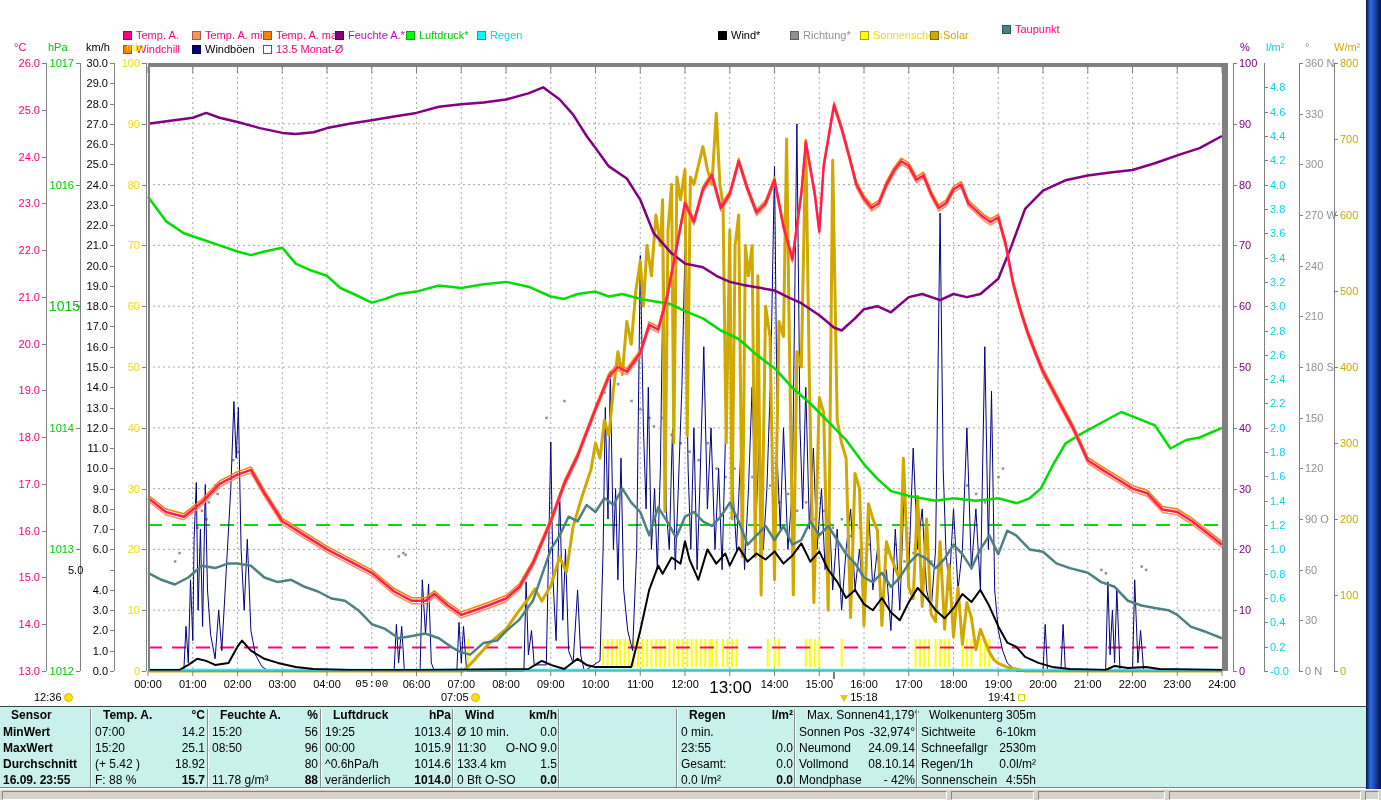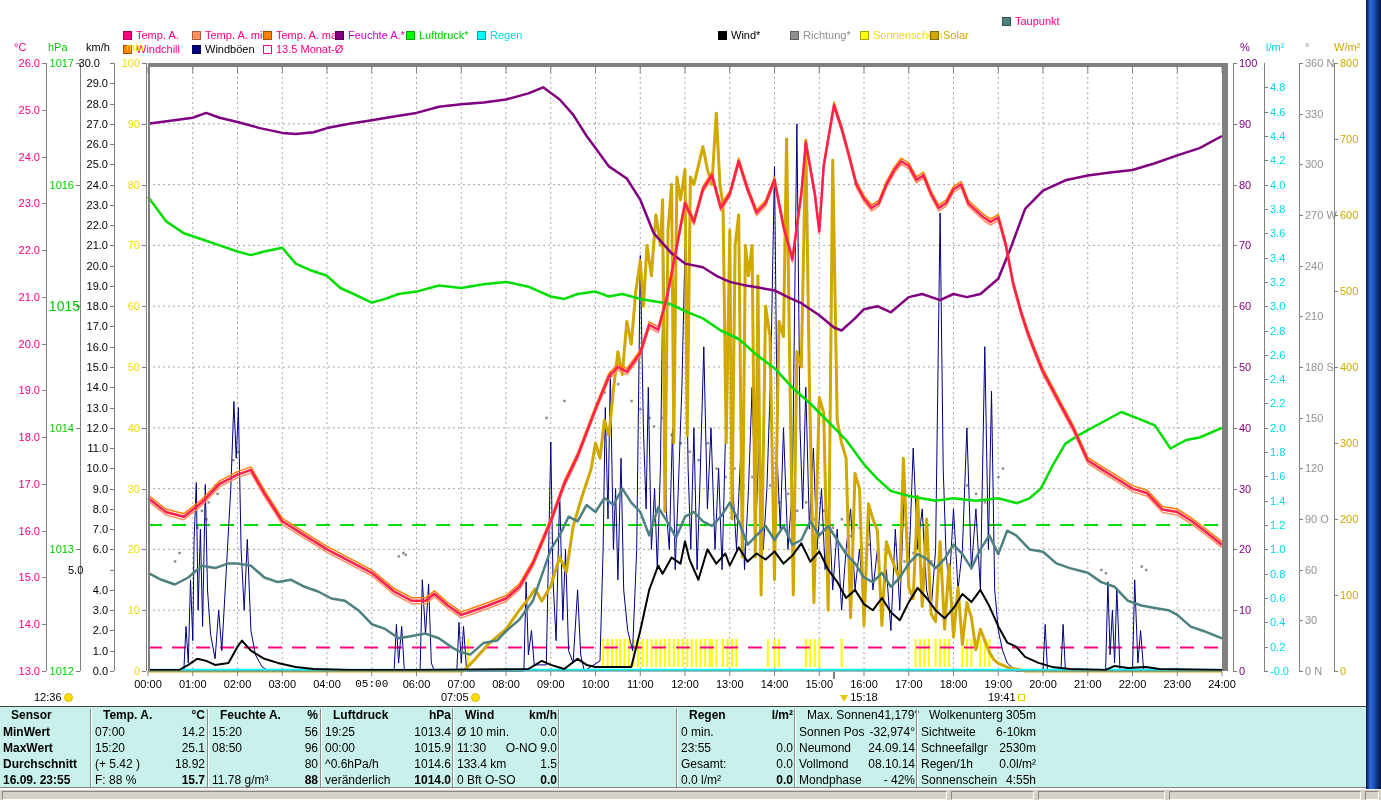--- a/index.html
+++ b/index.html
@@ -38,21 +38,21 @@
       <div class="legend-item" style="left: 123px; top: 30px; color: rgb(255, 0, 128);"><span class="sw" style="background: rgb(255, 0, 128);"></span><span>Temp. A.</span></div>
       <div class="legend-item" style="left: 192px; top: 30px; color: rgb(255, 0, 128);"><span class="sw" style="background: rgb(255, 144, 96);"></span><span>Temp. A. min</span></div>
       <div class="legend-item" style="left: 263px; top: 30px; color: rgb(255, 0, 128);"><span class="sw" style="background: rgb(255, 128, 0);"></span><span>Temp. A. max</span></div>
       <div class="legend-item" style="left: 335px; top: 30px; color: rgb(204, 0, 204);"><span class="sw" style="background: rgb(128, 0, 128);"></span><span>Feuchte A.*</span></div>
       <div class="legend-item" style="left: 406px; top: 30px; color: rgb(0, 204, 0);"><span class="sw" style="background: rgb(0, 255, 0);"></span><span>Luftdruck*</span></div>
       <div class="legend-item" style="left: 477px; top: 30px; color: rgb(0, 216, 232);"><span class="sw" style="background: rgb(0, 255, 255);"></span><span>Regen</span></div>
       <div class="legend-item" style="left: 718px; top: 30px; color: rgb(0, 0, 0);"><span class="sw" style="background: rgb(0, 0, 0);"></span><span>Wind*</span></div>
       <div class="legend-item" style="left: 790px; top: 30px; color: rgb(144, 144, 144);"><span class="sw" style="background: rgb(144, 144, 144);"></span><span>Richtung*</span></div>
       <div class="legend-item" style="left: 860px; top: 30px; color: rgb(240, 220, 0);"><span class="sw" style="background: rgb(255, 255, 0);"></span><span>Sonnenschein</span></div>
       <div class="legend-item" style="left: 930px; top: 30px; color: rgb(208, 168, 0);"><span class="sw" style="background: rgb(208, 168, 0);"></span><span>Solar</span></div>
-      <div class="legend-item" style="left: 1002px; top: 16px; color: rgb(255, 0, 128);"><span class="sw" style="background: rgb(77, 128, 128);"></span><span>Taupunkt</span></div>
+      <div class="legend-item" style="left: 1002px; top: 24px; color: rgb(255, 0, 128);"><span class="sw" style="background: rgb(77, 128, 128);"></span><span>Taupunkt</span></div>
       <div class="legend-item" style="left: 123px; top: 44px; color: rgb(255, 0, 128);"><span class="sw" style="background: rgb(255, 128, 0);"></span><span>Windchill</span></div>
       <div class="legend-item" style="left: 192px; top: 44px; color: rgb(0, 0, 0);"><span class="sw" style="background: rgb(0, 0, 128);"></span><span>Windböen</span></div>
       <div class="legend-item" style="left: 263px; top: 44px; color: rgb(255, 0, 128);"><span class="sw" style="background: rgb(255, 255, 255); border: 1px solid rgb(255, 0, 128);"></span><span>13.5 Monat-Ø</span></div>
     </div>
   <div id="axheads" class="abs">
       <div style="position: absolute; left: 14px; top: 41px; font-size: 11px; color: rgb(255, 0, 128); white-space: nowrap;">°C</div>
       <div style="position: absolute; left: 48px; top: 41px; font-size: 11px; color: rgb(0, 204, 0); white-space: nowrap;">hPa</div>
       <div style="position: absolute; left: 86px; top: 41px; font-size: 11px; color: rgb(0, 0, 0); white-space: nowrap;">km/h</div>
       <div style="position: absolute; left: 126px; top: 41px; font-size: 11px; color: rgb(240, 220, 0); white-space: nowrap;">min</div>
       <div style="position: absolute; left: 1240px; top: 41px; font-size: 11px; color: rgb(128, 0, 128); white-space: nowrap;">%</div>
@@ -98,21 +98,21 @@
       <div style="position: absolute; left: 76px; top: 306.2px; width: 4px; height: 1px; background: rgb(128, 128, 128);"></div>
       <div style="position: absolute; top: 301.2px; font-size: 14px; line-height: 11px; color: rgb(0, 204, 0); white-space: nowrap; left: 40px; width: 40px; text-align: right;">1015</div>
       <div style="position: absolute; left: 76px; top: 427.8px; width: 4px; height: 1px; background: rgb(128, 128, 128);"></div>
       <div style="position: absolute; top: 422.8px; font-size: 11px; line-height: 11px; color: rgb(0, 204, 0); white-space: nowrap; left: 34px; width: 40px; text-align: right;">1014</div>
       <div style="position: absolute; left: 76px; top: 549.4px; width: 4px; height: 1px; background: rgb(128, 128, 128);"></div>
       <div style="position: absolute; top: 544.4px; font-size: 11px; line-height: 11px; color: rgb(0, 204, 0); white-space: nowrap; left: 34px; width: 40px; text-align: right;">1013</div>
       <div style="position: absolute; left: 76px; top: 671px; width: 4px; height: 1px; background: rgb(128, 128, 128);"></div>
       <div style="position: absolute; top: 666px; font-size: 11px; line-height: 11px; color: rgb(0, 204, 0); white-space: nowrap; left: 34px; width: 40px; text-align: right;">1012</div>
       <div style="position: absolute; left: 114px; top: 63px; width: 1px; height: 608px; background: rgb(128, 128, 128);"></div>
       <div style="position: absolute; left: 110px; top: 63px; width: 4px; height: 1px; background: rgb(128, 128, 128);"></div>
-      <div style="position: absolute; top: 58px; font-size: 11px; line-height: 11px; color: rgb(0, 0, 0); white-space: nowrap; left: 60px; width: 40px; text-align: right;">30.0</div>
+      <div style="position: absolute; top: 58px; font-size: 11px; line-height: 11px; color: rgb(0, 0, 0); white-space: nowrap; left: 68px; width: 40px; text-align: right;">30.0</div>
       <div style="position: absolute; left: 110px; top: 83.2667px; width: 4px; height: 1px; background: rgb(128, 128, 128);"></div>
       <div style="position: absolute; top: 78.2667px; font-size: 11px; line-height: 11px; color: rgb(0, 0, 0); white-space: nowrap; left: 68px; width: 40px; text-align: right;">29.0</div>
       <div style="position: absolute; left: 110px; top: 103.533px; width: 4px; height: 1px; background: rgb(128, 128, 128);"></div>
       <div style="position: absolute; top: 98.5333px; font-size: 11px; line-height: 11px; color: rgb(0, 0, 0); white-space: nowrap; left: 68px; width: 40px; text-align: right;">28.0</div>
       <div style="position: absolute; left: 110px; top: 123.8px; width: 4px; height: 1px; background: rgb(128, 128, 128);"></div>
       <div style="position: absolute; top: 118.8px; font-size: 11px; line-height: 11px; color: rgb(0, 0, 0); white-space: nowrap; left: 68px; width: 40px; text-align: right;">27.0</div>
       <div style="position: absolute; left: 110px; top: 144.067px; width: 4px; height: 1px; background: rgb(128, 128, 128);"></div>
       <div style="position: absolute; top: 139.067px; font-size: 11px; line-height: 11px; color: rgb(0, 0, 0); white-space: nowrap; left: 68px; width: 40px; text-align: right;">26.0</div>
       <div style="position: absolute; left: 110px; top: 164.333px; width: 4px; height: 1px; background: rgb(128, 128, 128);"></div>
       <div style="position: absolute; top: 159.333px; font-size: 11px; line-height: 11px; color: rgb(0, 0, 0); white-space: nowrap; left: 68px; width: 40px; text-align: right;">25.0</div>
@@ -531,21 +531,21 @@
       <div class="xlab" style="position: absolute; left: 260.25px; top: 678px; width: 44px; text-align: center; font-size: 11px;">03:00</div>
       <div class="xlab" style="position: absolute; left: 305px; top: 678px; width: 44px; text-align: center; font-size: 11px;">04:00</div>
       <div class="xlab" style="position: absolute; left: 349.75px; top: 678px; width: 44px; font-size: 11px; font-family: Liberation Mono, monospace;">05:00</div>
       <div class="xlab" style="position: absolute; left: 394.5px; top: 678px; width: 44px; text-align: center; font-size: 11px;">06:00</div>
       <div class="xlab" style="position: absolute; left: 439.25px; top: 678px; width: 44px; text-align: center; font-size: 11px;">07:00</div>
       <div class="xlab" style="position: absolute; left: 484px; top: 678px; width: 44px; text-align: center; font-size: 11px;">08:00</div>
       <div class="xlab" style="position: absolute; left: 528.75px; top: 678px; width: 44px; text-align: center; font-size: 11px;">09:00</div>
       <div class="xlab" style="position: absolute; left: 573.5px; top: 678px; width: 44px; text-align: center; font-size: 11px;">10:00</div>
       <div class="xlab" style="position: absolute; left: 618.25px; top: 678px; width: 44px; text-align: center; font-size: 11px;">11:00</div>
       <div class="xlab" style="position: absolute; left: 663px; top: 678px; width: 44px; text-align: center; font-size: 11px;">12:00</div>
-      <div class="xlab" style="position: absolute; left: 707.75px; top: 678px; width: 44px; text-align: center; font-size: 11px;">13:00</div>
+      <div class="xlab" style="position: absolute; left: 707.75px; top: 678px; width: 44px; text-align: right; font-size: 17px;">13:00</div>
       <div class="xlab" style="position: absolute; left: 752.5px; top: 678px; width: 44px; text-align: center; font-size: 11px;">14:00</div>
       <div class="xlab" style="position: absolute; left: 797.25px; top: 678px; width: 44px; text-align: center; font-size: 11px;">15:00</div>
       <div class="xlab" style="position: absolute; left: 842px; top: 678px; width: 44px; text-align: center; font-size: 11px;">16:00</div>
       <div class="xlab" style="position: absolute; left: 886.75px; top: 678px; width: 44px; text-align: center; font-size: 11px;">17:00</div>
       <div class="xlab" style="position: absolute; left: 931.5px; top: 678px; width: 44px; text-align: center; font-size: 11px;">18:00</div>
       <div class="xlab" style="position: absolute; left: 976.25px; top: 678px; width: 44px; text-align: center; font-size: 11px;">19:00</div>
       <div class="xlab" style="position: absolute; left: 1021px; top: 678px; width: 44px; text-align: center; font-size: 11px;">20:00</div>
       <div class="xlab" style="position: absolute; left: 1065.75px; top: 678px; width: 44px; text-align: center; font-size: 11px;">21:00</div>
       <div class="xlab" style="position: absolute; left: 1110.5px; top: 678px; width: 44px; text-align: center; font-size: 11px;">22:00</div>
       <div class="xlab" style="position: absolute; left: 1155.25px; top: 678px; width: 44px; text-align: center; font-size: 11px;">23:00</div>

